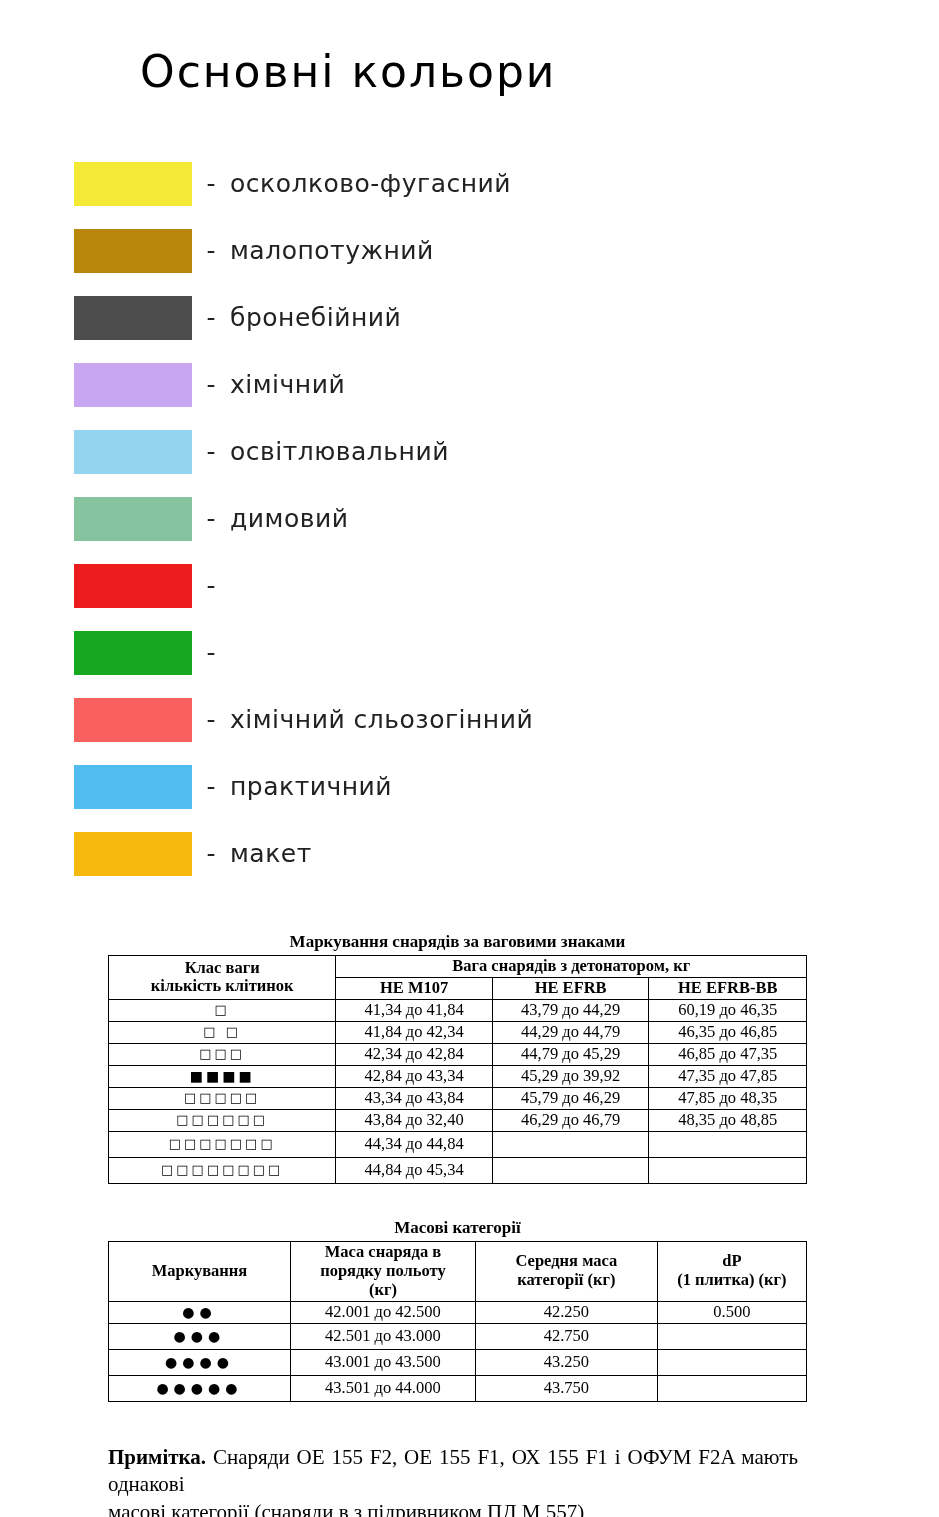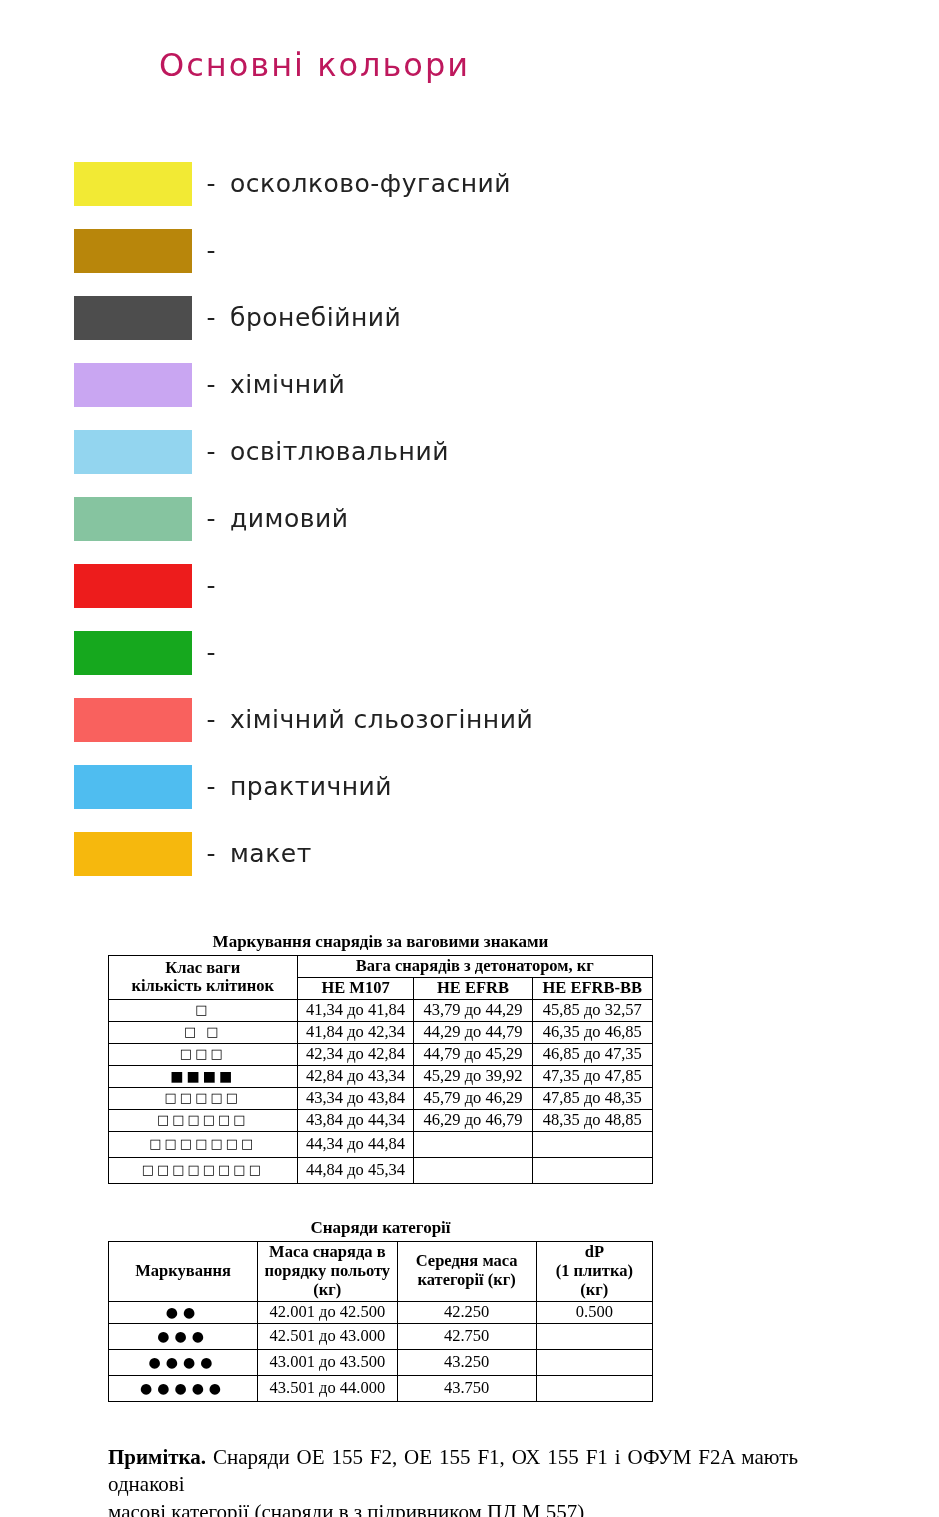--- a/index.html
+++ b/index.html
@@ -14,26 +14,25 @@
     font-family: "DejaVu Sans", sans-serif;
     color: #000000;
     overflow: hidden;
   }
 
   
   .legend-title {
     position: absolute;
     left: 140px;
     top: 46px;
-    font-size: 32px;
+    font-size: 44px;
     letter-spacing: 2px;
-    color: #be185d;
+    color: #000000;
     font-family: "DejaVu Sans", sans-serif;
     white-space: nowrap;
-    margin-left: 19px;
   }
   .legend-list {
     position: absolute;
     left: 74px;
     top: 150px;
     width: 800px;
   }
   .legend-row {
     display: flex;
     align-items: center;
@@ -55,21 +54,21 @@
     color: #222;
     letter-spacing: 0.5px;
     white-space: nowrap;
     text-align: right;
   }
 
   
   .table-block {
     position: absolute;
     left: 108px;
-    width: 545px;
+    width: 699px;
   }
   .table-caption {
     text-align: center;
     font-family: "Liberation Serif", serif;
     font-weight: bold;
     font-size: 17px;
     margin-bottom: 3px;
     color: #000;
   }
   table.doc {
@@ -146,20 +145,21 @@
 
   <div class="legend-row">
     <div class="swatch" style="background:#f2ea34"></div>
     <div class="legend-dash">-</div>
     <div class="legend-label">осколково-фугасний</div>
   </div>
 
   <div class="legend-row">
     <div class="swatch" style="background:#b8860b"></div>
     <div class="legend-dash">-</div>
+    <div class="legend-label">малопотужний</div>
   </div>
 
   <div class="legend-row">
     <div class="swatch" style="background:#4d4d4d"></div>
     <div class="legend-dash">-</div>
     <div class="legend-label">бронебійний</div>
   </div>
 
   <div class="legend-row">
     <div class="swatch" style="background:#c9a6f2"></div>
@@ -229,21 +229,21 @@
       <tr>
         <th>HE M107</th>
         <th>HE EFRB</th>
         <th>HE EFRB-BB</th>
       </tr>
 
       <tr>
         <td class="marks">□</td>
         <td>41,34 до 41,84</td>
         <td>43,79 до 44,29</td>
-        <td>45,85 до 32,57</td>
+        <td>60,19 до 46,35</td>
       </tr>
       <tr>
         <td class="marks">□ □</td>
         <td>41,84 до 42,34</td>
         <td>44,29 до 44,79</td>
         <td>46,35 до 46,85</td>
       </tr>
       <tr>
         <td class="marks">□□□</td>
         <td>42,34 до 42,84</td>
@@ -257,42 +257,42 @@
         <td>47,35 до 47,85</td>
       </tr>
       <tr>
         <td class="marks">□□□□□</td>
         <td>43,34 до 43,84</td>
         <td>45,79 до 46,29</td>
         <td>47,85 до 48,35</td>
       </tr>
       <tr>
         <td class="marks">□□□□□□</td>
-        <td>43,84 до 44,34</td>
+        <td>43,84 до 32,40</td>
         <td>46,29 до 46,79</td>
         <td>48,35 до 48,85</td>
       </tr>
       <tr>
         <td class="marks">□□□□□□□</td>
         <td>44,34 до 44,84</td>
         <td class="empty-cell"></td>
         <td class="empty-cell"></td>
       </tr>
       <tr>
         <td class="marks">□□□□□□□□</td>
         <td>44,84 до 45,34</td>
         <td class="empty-cell"></td>
         <td class="empty-cell"></td>
       </tr>
     </tbody>
   </table>
 </div>
 
 <div class="table-block" id="table2-block">
-  <div class="table-caption">Снаряди категорії</div>
+  <div class="table-caption">Масові категорії</div>
   <table class="doc" id="table2">
     <colgroup>
       <col class="d1">
         <col class="d2">
         <col class="d3">
         <col class="d4">
     </colgroup>
     <tbody>
       <tr>
         <th class="cellpad">Маркування</th>

